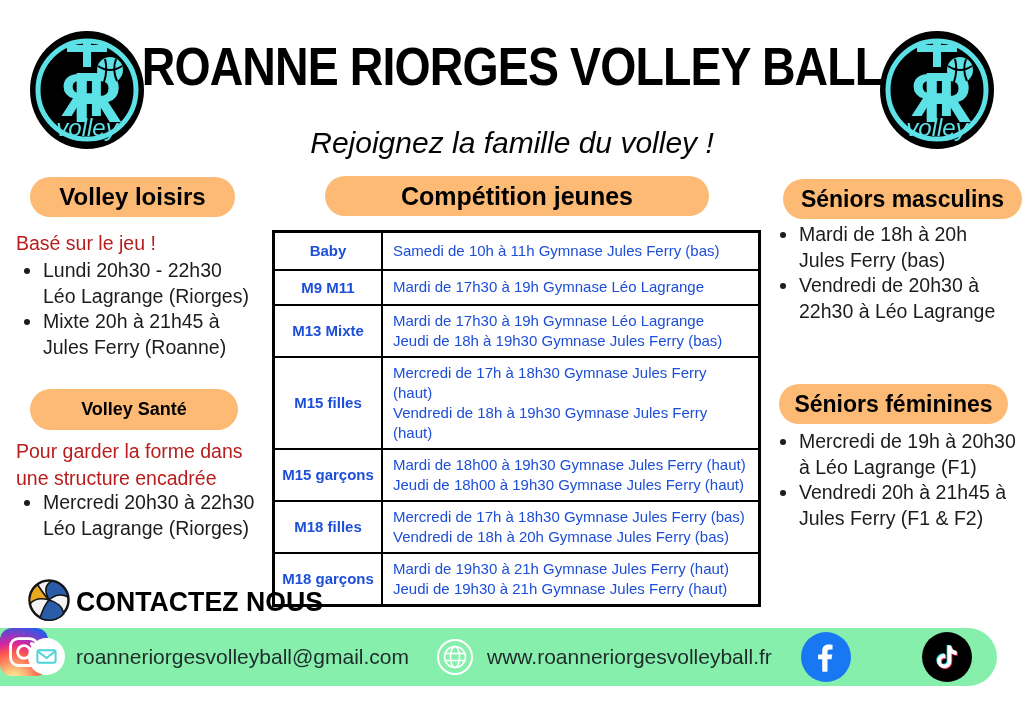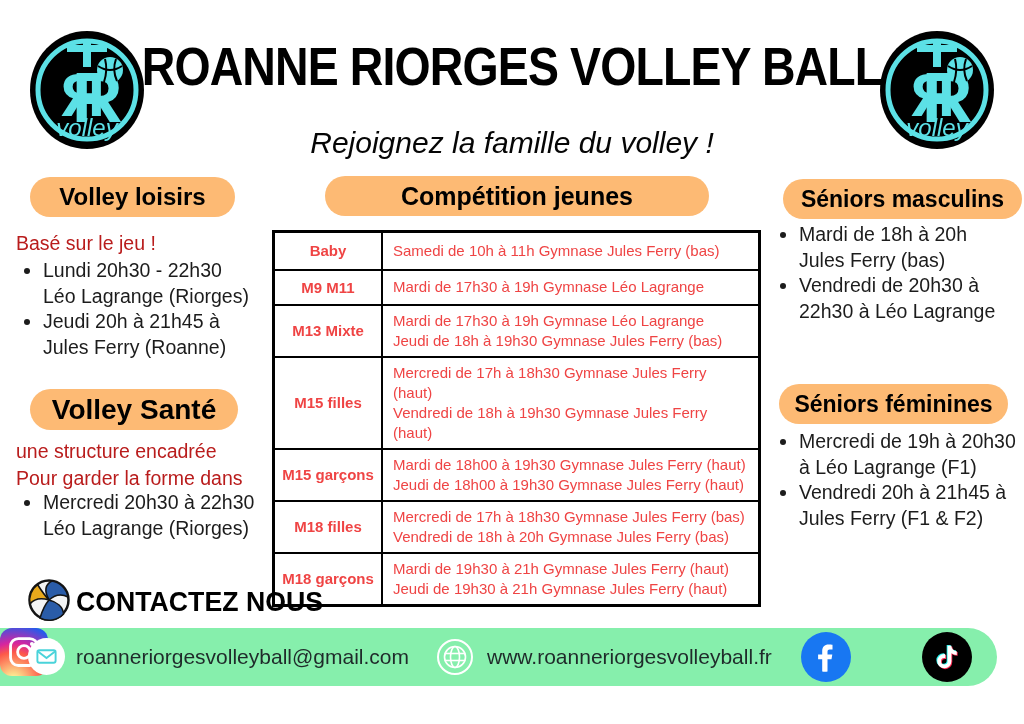--- a/index.html
+++ b/index.html
@@ -13,40 +13,40 @@
   .title{position:absolute;left:0;right:0;top:38px;text-align:center;
          font-size:54px;font-weight:bold;color:#000;letter-spacing:-1px;
          transform:scaleX(.86);line-height:56px;white-space:nowrap;}
   .subtitle{position:absolute;left:0;right:0;top:102px;text-align:center;
             font-size:30px;font-style:italic;font-weight:500;color:#050505;white-space:nowrap;margin-top:24px;}
 
   
   .pill{position:absolute;background:#fdba74;border-radius:21px;display:flex;
         align-items:center;justify-content:center;font-weight:bold;color:#000;white-space:nowrap;}
   .pill-loisirs{left:30px;top:177px;width:205px;height:40px;font-size:24px;}
-  .pill-sante{left:30px;top:389px;width:208px;height:41px;font-size:28px;}
+  .pill-sante{left:30px;top:389px;width:208px;height:41px;font-size:18px;}
   .pill-jeunes{left:325px;top:176px;width:384px;height:40px;font-size:25px;}
   .pill-seniors-m{left:783px;top:179px;width:239px;height:40px;font-size:23px;}
   .pill-seniors-f{left:779px;top:384px;width:229px;height:40px;font-size:23px;}
 
   
   .intro{position:absolute;font-size:19.5px;line-height:27px;color:#b91c1c;}
   .loisirs-intro{left:16px;top:230px;}
   .sante-intro{left:16px;top:438px;}
   ul.bullets{position:absolute;margin:0;padding:0 0 0 27px;list-style:disc;}
   ul.bullets li{font-size:19.5px;line-height:25.5px;margin:0 0 0 0;color:#1c1c1c;}
   .loisirs-list{left:16px;top:258px;width:260px;}
   .sante-list{left:16px;top:490px;width:260px;}
   .seniors-m-list{left:772px;top:222px;width:250px;}
   .seniors-f-list{left:772px;top:429px;width:250px;}
 
   
   table.sched{position:absolute;left:272px;top:230px;width:489px;border-collapse:collapse;
               border:3px solid #000;table-layout:fixed;}
-  table.sched td{border:2px solid #000;font-size:15px;color:#ef4444;}
+  table.sched td{border:2px solid #000;font-size:15px;color:#1d4ed8;}
   td.cat{width:104px;text-align:center;font-weight:bold;color:#000;font-size:15.5px;}
   td.when{padding:5px 12px 5px 10px;line-height:20px;}
   tr.r1{height:38px;} tr.r2{height:35px;} tr.rr{height:38px;}
 
   
   .contact-ball{position:absolute;left:27px;top:578px;width:44px;height:44px;}
   .contact-heading{position:absolute;left:76px;top:586px;font-size:27.5px;font-weight:bold;
                    color:#000;transform:scaleX(.97);transform-origin:left center;letter-spacing:0;white-space:nowrap;}
 
   
@@ -114,29 +114,29 @@
   <div class="subtitle">Rejoignez la famille du volley !</div>
 
   <div class="pill pill-loisirs">Volley loisirs</div>
   <div class="intro loisirs-intro">Basé sur le jeu !</div>
   <ul class="bullets loisirs-list">
     <li>
       <div>Lundi 20h30 - 22h30</div>
       <div>Léo Lagrange (Riorges)</div>
     </li>
     <li>
-      <div>Jeudi 20h à 21h45 à</div>
+      <div>Mixte 20h à 21h45 à</div>
       <div>Jules Ferry (Roanne)</div>
     </li>
   </ul>
 
   <div class="pill pill-sante">Volley Santé</div>
   <div class="intro sante-intro">
+    <div>Pour garder la forme dans</div>
     <div>une structure encadrée</div>
-    <div>Pour garder la forme dans</div>
   </div>
   <ul class="bullets sante-list">
     <li>
       <div>Mercredi 20h30 à 22h30</div>
       <div>Léo Lagrange (Riorges)</div>
     </li>
   </ul>
 
   <div class="pill pill-jeunes">Compétition jeunes</div>
 

